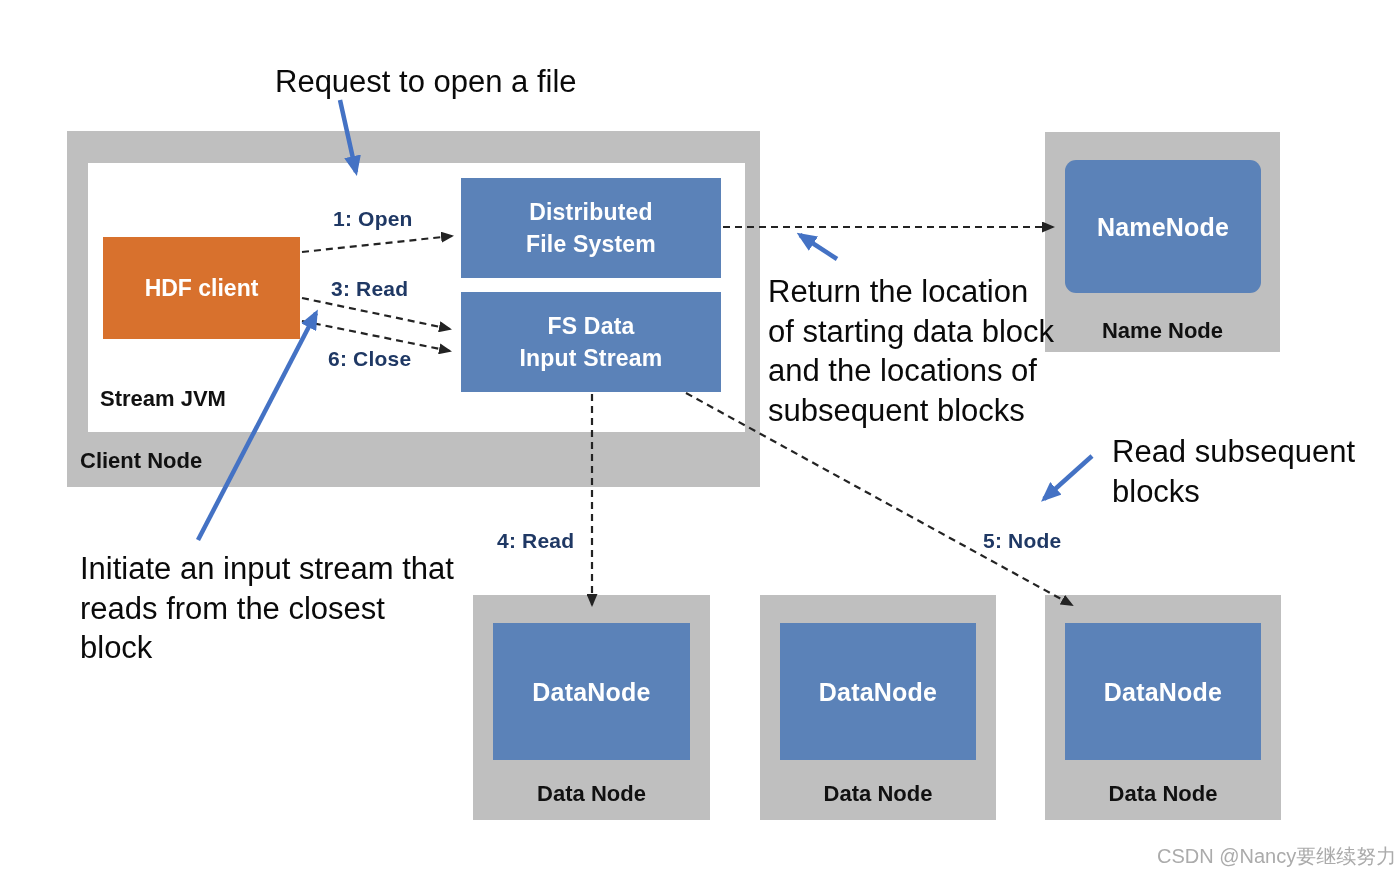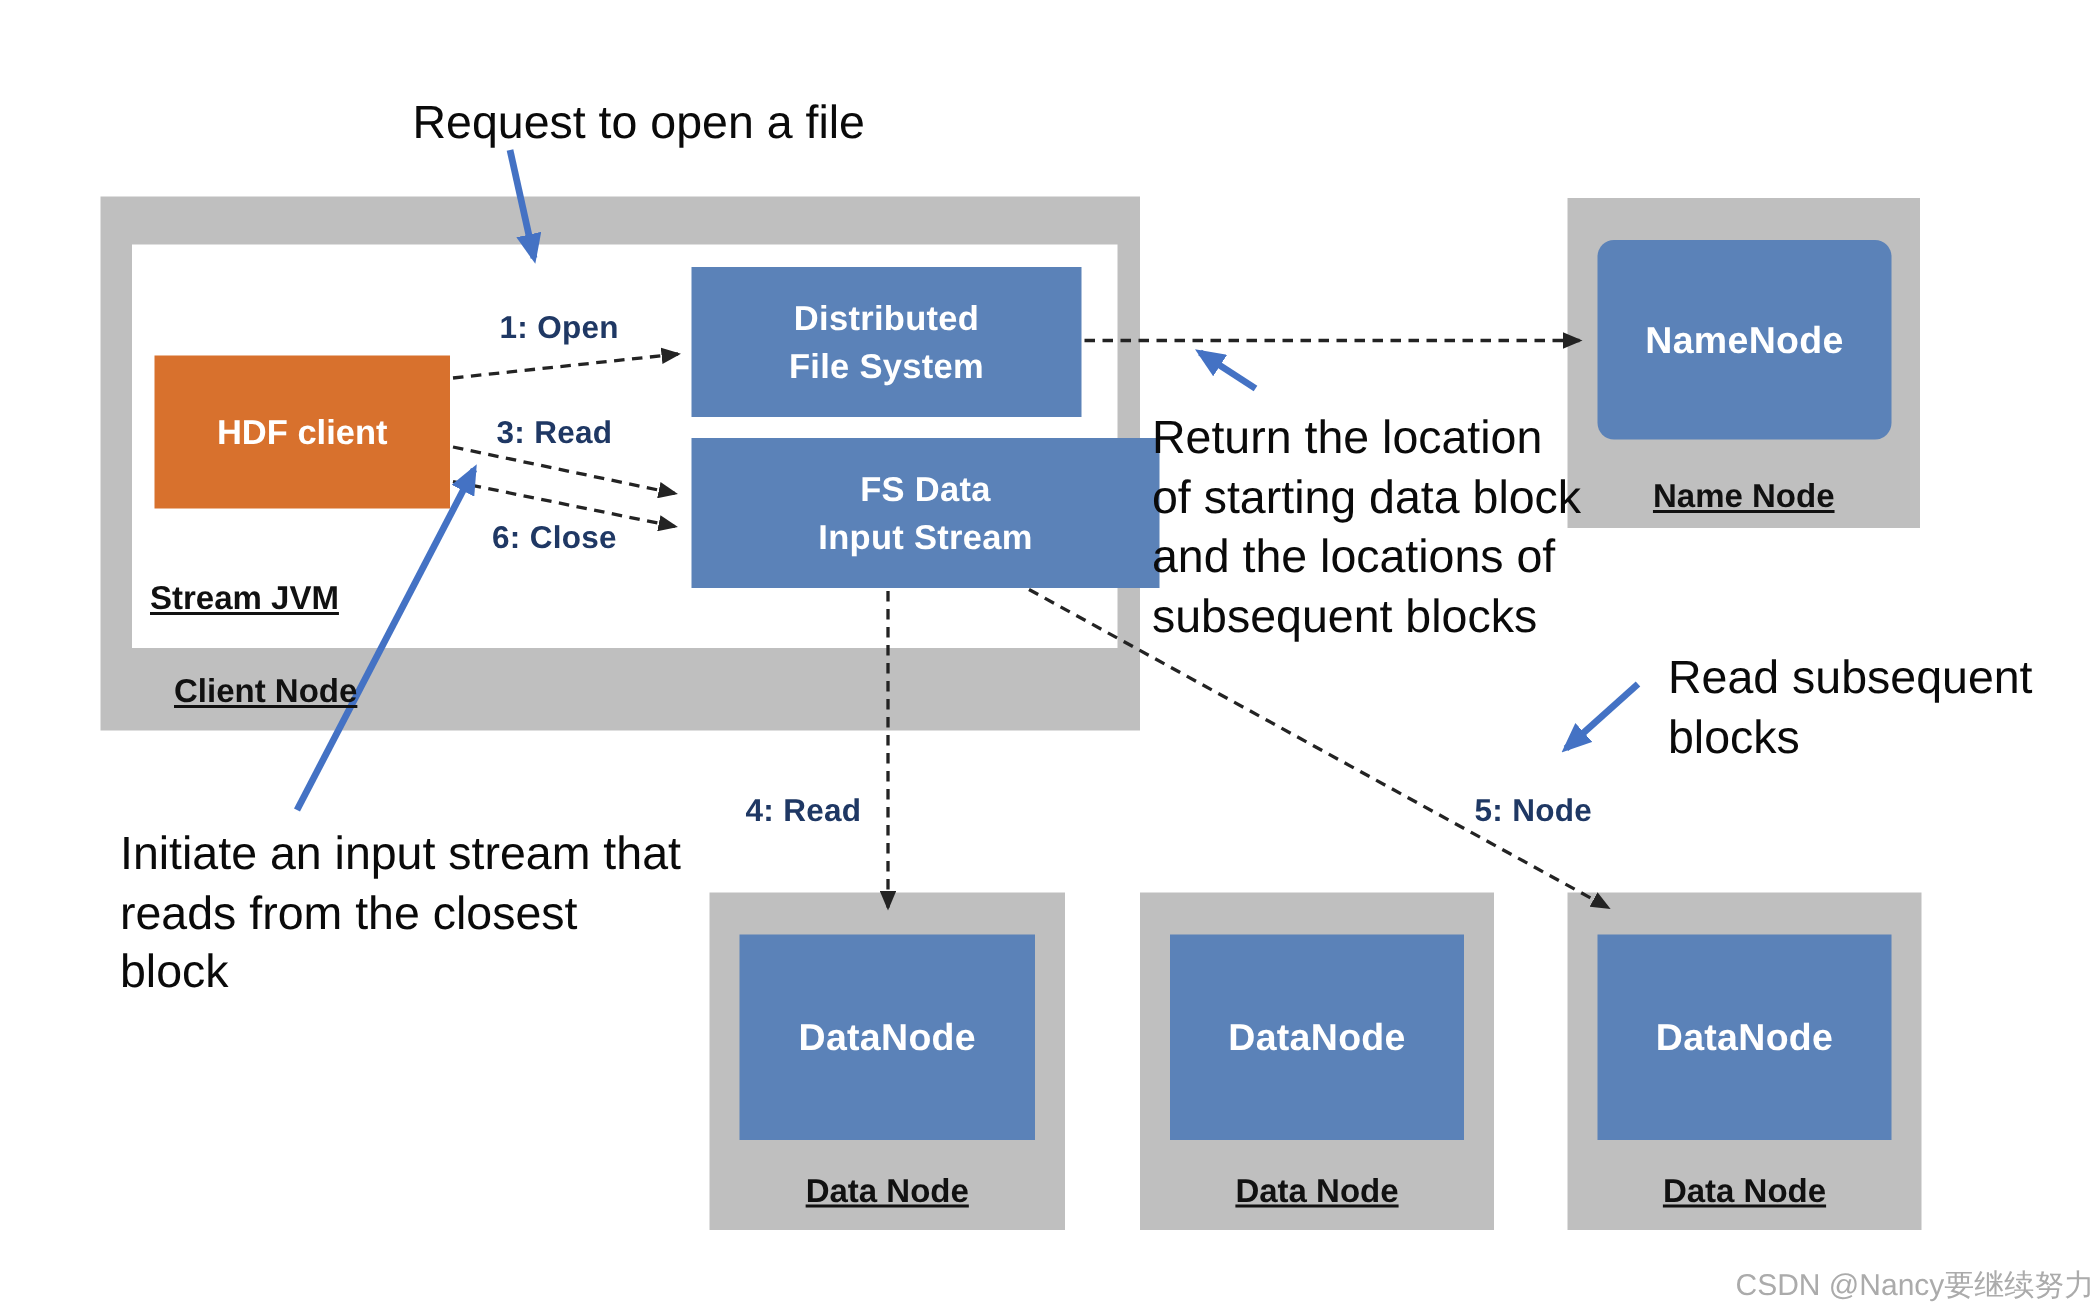--- a/index.html
+++ b/index.html
@@ -15,21 +15,21 @@
     color:#ffffff;display:flex;flex-direction:column;align-items:center;justify-content:center;
     text-align:center;font-size:23px;line-height:32px;font-weight:600;
     letter-spacing:.2px;
   }
   .orange-box{
     position:absolute;background:var(--box-orange,#d8712d);
     color:#ffffff;display:flex;align-items:center;justify-content:center;
     font-size:23px;font-weight:700;
   }
   .caption{
-    position:absolute;color:#111111;font-weight:700;font-size:22px;white-space:nowrap;text-decoration:underline;
+    position:absolute;color:#111111;font-weight:700;font-size:22px;white-space:nowrap;
   }
   .caption.centered{text-align:center;}
   .step-label{
     position:absolute;color:var(--step-label-navy,#1f3864);font-size:21px;font-weight:600;
     white-space:nowrap;letter-spacing:.2px;
   }
   .annotation{
     position:absolute;color:#0a0a0a;font-size:31px;line-height:39.5px;white-space:nowrap;
   }
   .watermark{
@@ -75,26 +75,26 @@
     <path class="blue-arrow" d="M198,540 L316,313" marker-end="url(#ah-blue)"></path>
   </svg>
 
   <div class="orange-box" style="left:103px;top:237px;width:197px;height:102px;">
     <span>HDF client</span>
   </div>
   <div class="blue-box" style="left:461px;top:178px;width:260px;height:100px;">
     <span>Distributed</span>
     <span>File System</span>
   </div>
-  <div class="blue-box" style="left:461px;top:292px;width:312px;height:100px;">
+  <div class="blue-box" style="left:461px;top:292px;width:260px;height:100px;">
     <span>FS Data</span>
     <span>Input Stream</span>
   </div>
   <div class="caption" style="left:100px;top:386px;">Stream JVM</div>
-  <div class="caption" style="left:80px;top:448px;margin-left:36px;">Client Node</div>
+  <div class="caption" style="left:80px;top:448px;">Client Node</div>
 
   <div class="blue-box" style="left:1065px;top:160px;width:196px;height:133px;font-size:25px;border-radius:11px;">
     <span>NameNode</span>
   </div>
   <div class="caption centered" style="left:1045px;top:318px;width:235px;">Name Node</div>
 
   <div class="blue-box" style="left:493px;top:623px;width:197px;height:137px;font-size:25px;">
     <span>DataNode</span>
   </div>
   <div class="caption centered" style="left:473px;top:781px;width:237px;">Data Node</div>

